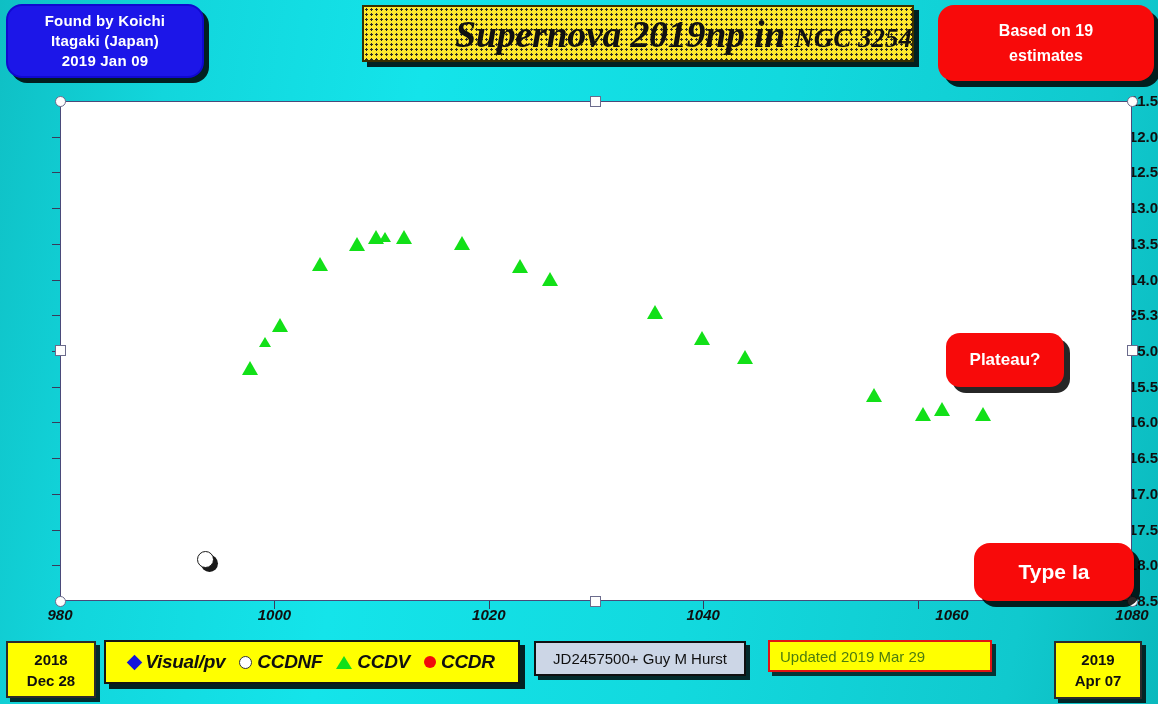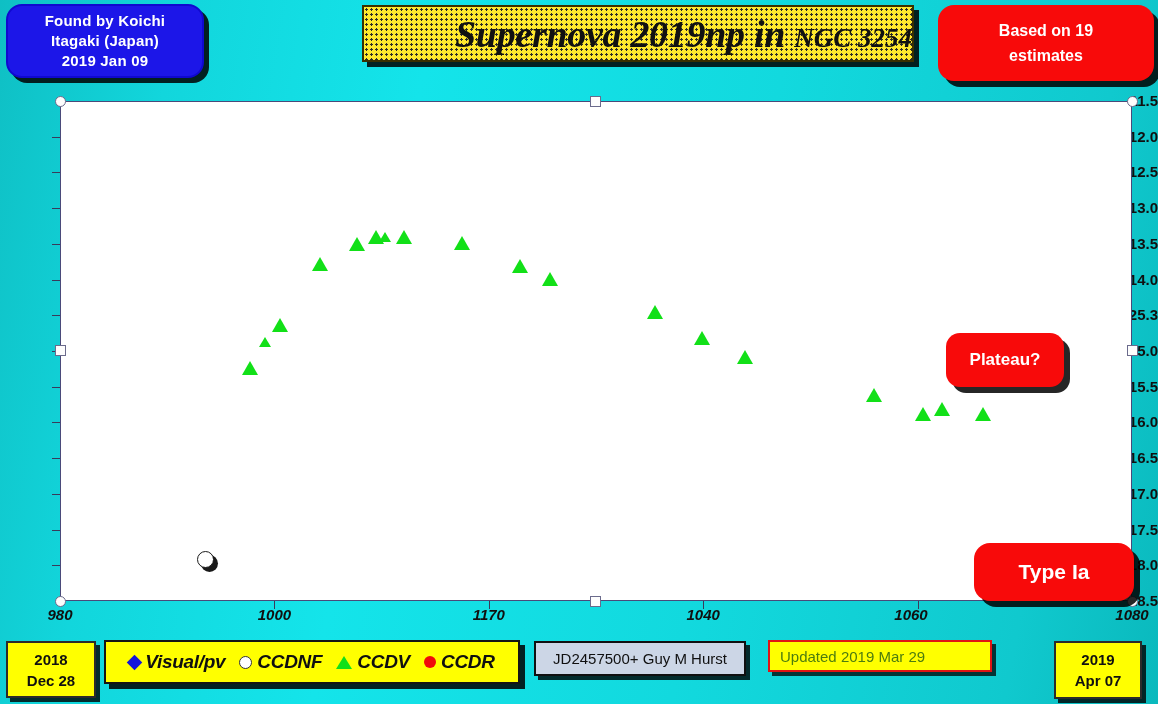--- a/index.html
+++ b/index.html
@@ -201,25 +201,25 @@
       <div class="ytick-label" style="top: 529.571px;">17.5</div>
       <div class="ytick-mark" style="top: 529.571px;"></div>
       <div class="ytick-label" style="top: 565.286px;">18.0</div>
       <div class="ytick-mark" style="top: 565.286px;"></div>
       <div class="ytick-label" style="top: 601px;">18.5</div>
     </div>
   <div id="xaxis">
       <div class="xtick-label" style="left: 60px;">980</div>
       <div class="xtick-label" style="left: 274.4px;">1000</div>
       <div class="xtick-mark" style="left: 274.4px; top: 601px;"></div>
-      <div class="xtick-label" style="left: 488.8px;">1170</div>
+      <div class="xtick-label" style="left: 488.8px;">1020</div>
       <div class="xtick-mark" style="left: 488.8px; top: 601px;"></div>
       <div class="xtick-label" style="left: 703.2px;">1040</div>
       <div class="xtick-mark" style="left: 703.2px; top: 601px;"></div>
-      <div class="xtick-label" style="left: 911px;">1060</div>
+      <div class="xtick-label" style="left: 952px;">1060</div>
       <div class="xtick-mark" style="left: 917.6px; top: 601px;"></div>
       <div class="xtick-label" style="left: 1132px;">1080</div>
     </div>
 
   <div class="abs" id="plotframe">
     <div id="points">
         <div class="pt tri" title="CCDV JD997.6 mag 15.25" style="left: 188.672px; top: 267.857px;"></div>
         <div class="pt tri sm" title="CCDV JD999 mag 14.88" style="left: 203.68px; top: 241.429px;"></div>
         <div class="pt tri" title="CCDV JD1000.4 mag 14.65" style="left: 218.688px; top: 225px;"></div>
         <div class="pt tri" title="CCDV JD1004.2 mag 13.8" style="left: 259.424px; top: 164.286px;"></div>

